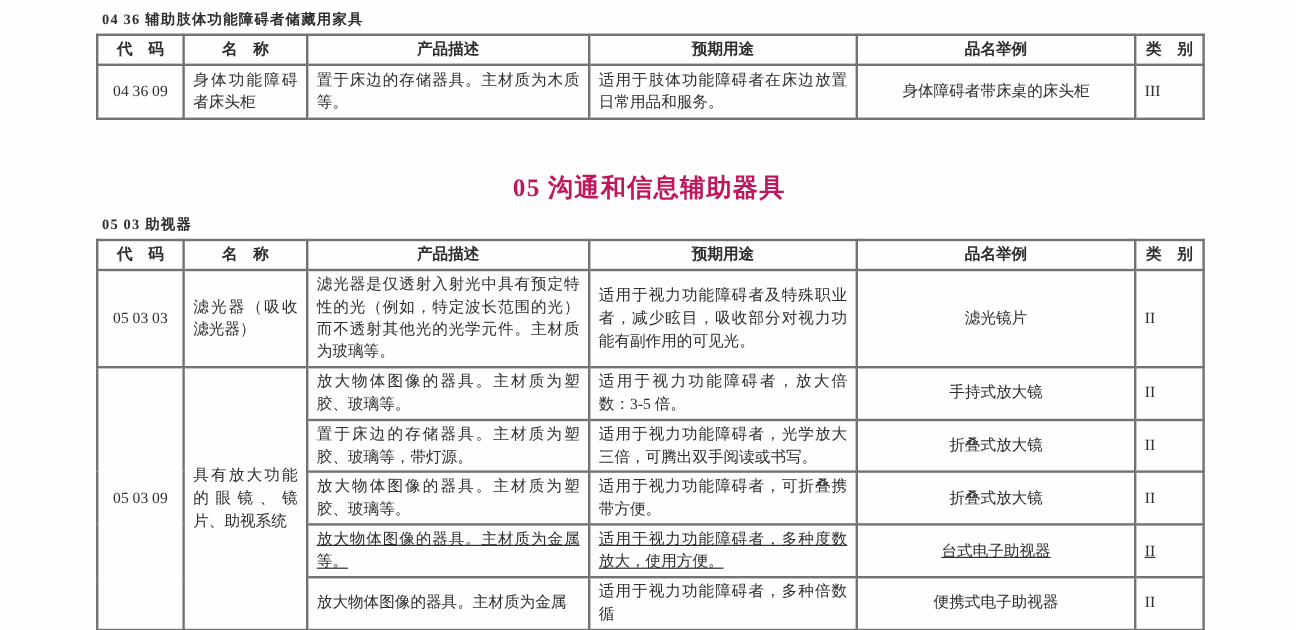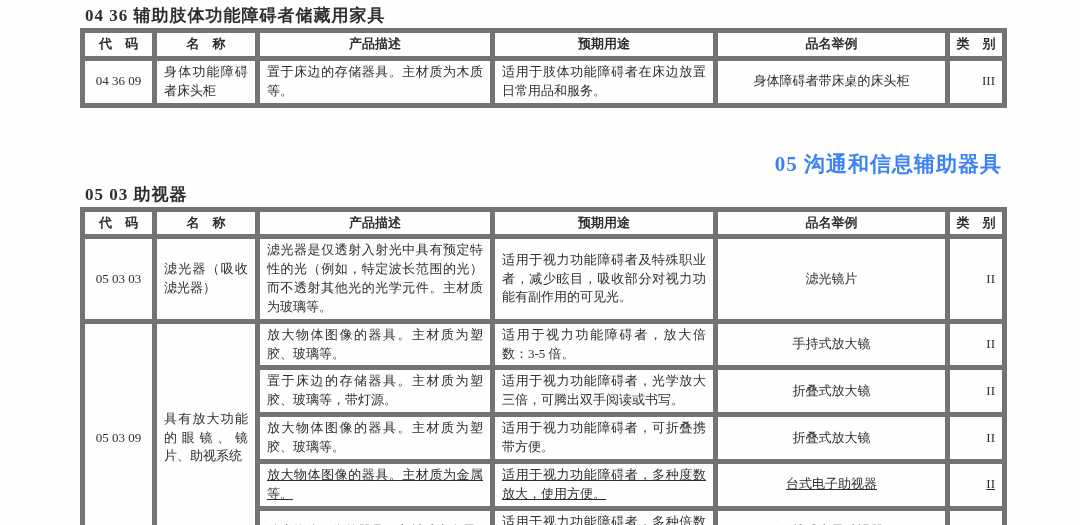--- a/index.html
+++ b/index.html
@@ -12,36 +12,36 @@
     font-family:"Liberation Serif","DejaVu Serif",serif;
     color:#2e2e2e;
     box-sizing:border-box;
   }
   .content{
     margin-left:80px;
     width:922px;
   }
   .section-title{
     font-weight:bold;
-    font-size:17px;
+    font-size:12px;
     letter-spacing:1px;
     padding-top:8px;
     height:16px;
     line-height:16px;
     margin-left:5px;
   }
   table.grid{
     border-collapse:collapse;
     table-layout:fixed;
     width:922px;
     margin-top:4px;
     font-size:13px;
   }
   table.grid th, table.grid td{
-    border:5px solid #737373;
+    border:2px solid #737373;
     padding:2px 7px;
     line-height:1.45;
     vertical-align:middle;
     overflow:hidden;
     box-sizing:border-box;
   }
   table.grid th{
     font-weight:bold;
     text-align:center;
     padding:2px 2px;
@@ -51,29 +51,29 @@
   .t2 tr.r1{height:78px;}
   .t2 tr.g1{height:40px;}
   .t2 tr.g2{height:43px;}
   .t2 tr.g3{height:40px;}
   .t2 tr.g4{height:40px;text-decoration:underline;}
   .t2 tr.g5{height:40px;}
   .c-code{text-align:center;}
   .c-name{text-align:justify;text-justify:inter-ideograph;}
   .c-desc,.c-use{text-align:justify;text-justify:inter-ideograph;}
   .c-ex{text-align:center;}
-  .c-cat{text-align:right;font-family:"Liberation Serif",serif;}
+  .c-cat{text-align:left;font-family:"Liberation Serif",serif;}
   .chapter{
     margin:42px 0 0 0;
-    text-align:right;
+    text-align:center;
     font-size:21px;
     font-weight:bold;
     height:29px;
     line-height:29px;
-    color:#3b82f6;
+    color:#be185d;
     letter-spacing:1px;
   }
   .sec2{}
 </style>
 </head>
 <body>
 
 <div class="page">
   <div class="content">
 

